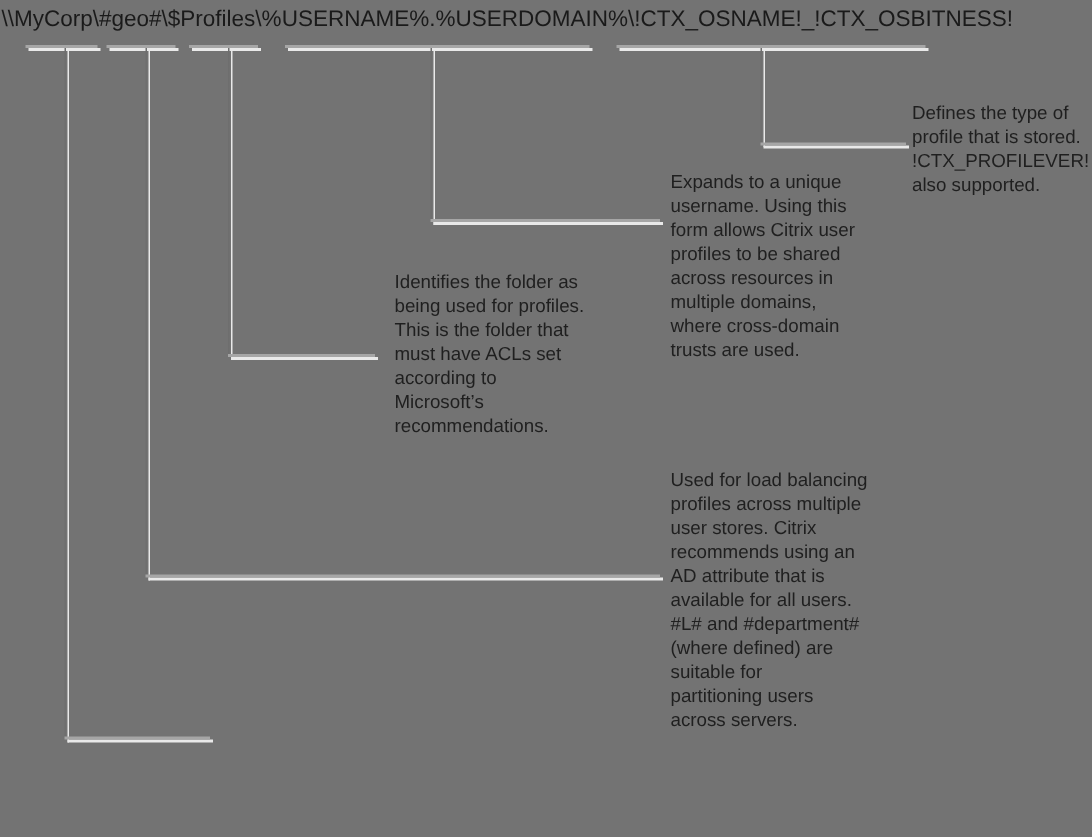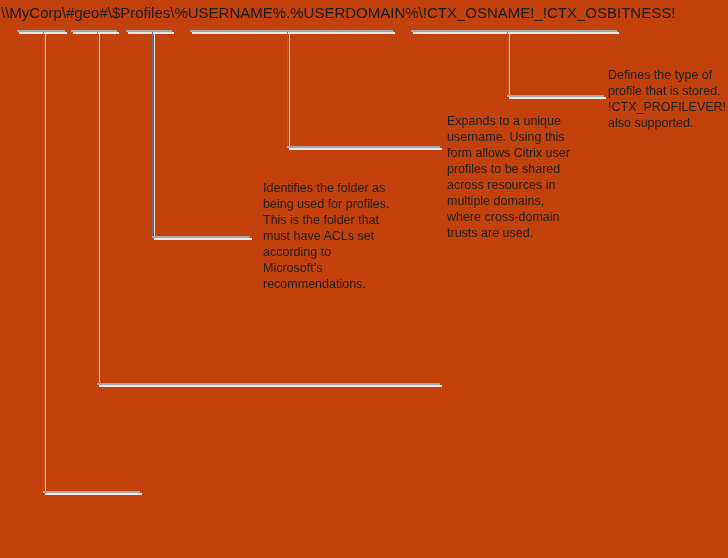--- a/index.html
+++ b/index.html
@@ -1,20 +1,20 @@
 <!DOCTYPE html>
 <html><head>
 <meta charset="utf-8">
 <style>
   html, body { margin: 0; padding: 0; background: #ffffff; }
   .canvas {
     position: relative;
     width: 728px;
     height: 558px;
-    background: #c2410c;
+    background: #737373;
     overflow: hidden;
     font-family: "Liberation Sans", sans-serif;
   }
   .unc-path {
     position: absolute;
     left: 1px;
     top: 3px;
     font-size: 15px;
     line-height: 19px;
     color: #1a1a1a;
@@ -77,14 +77,25 @@
 Microsoft’s
 recommendations.</div>
   <div class="note" style="left:447px; top:113px">Expands to a unique
 username. Using this
 form allows Citrix user
 profiles to be shared
 across resources in
 multiple domains,
 where cross-domain
 trusts are used.</div>
+  <div class="note" style="left:447px; top:312px">Used for load balancing
+profiles across multiple
+user stores. Citrix
+recommends using an
+AD attribute that is
+available for all users.
+#L# and #department#
+(where defined) are
+suitable for
+partitioning users
+across servers.</div>
 
 </div>
 
 </body></html>

